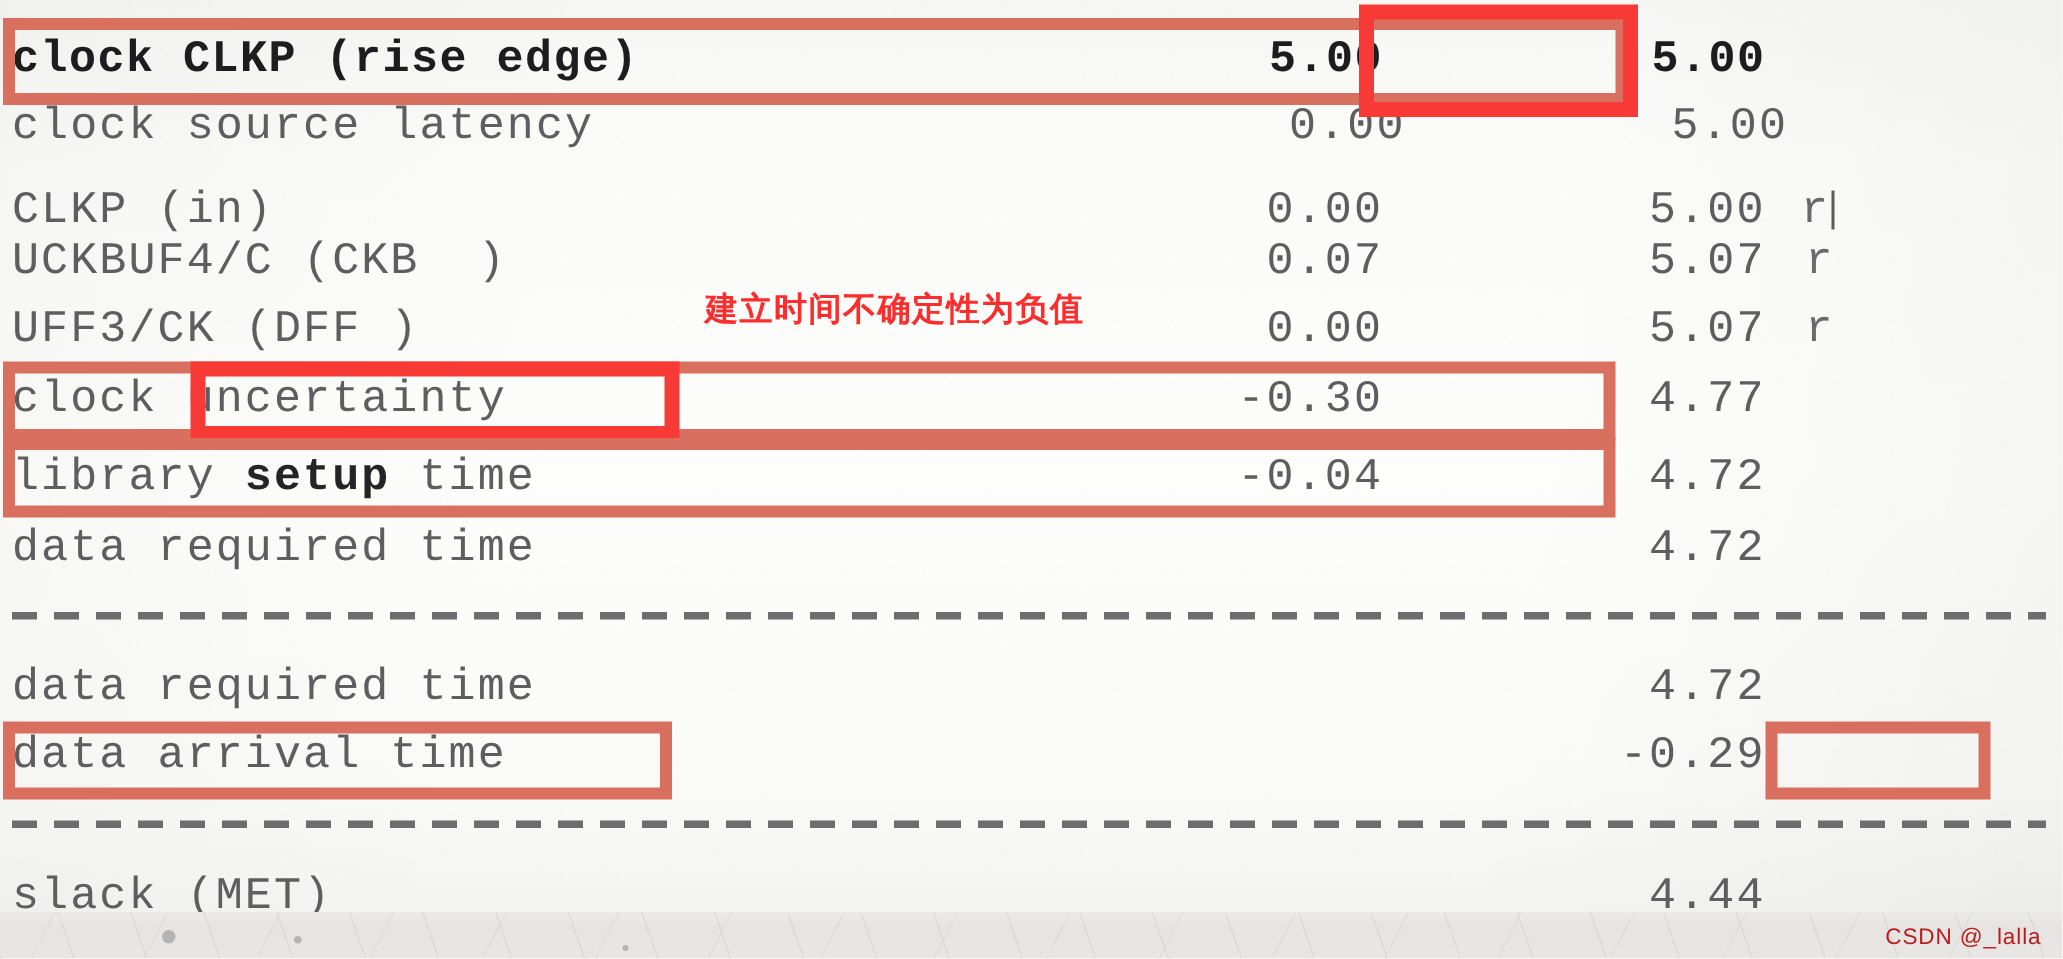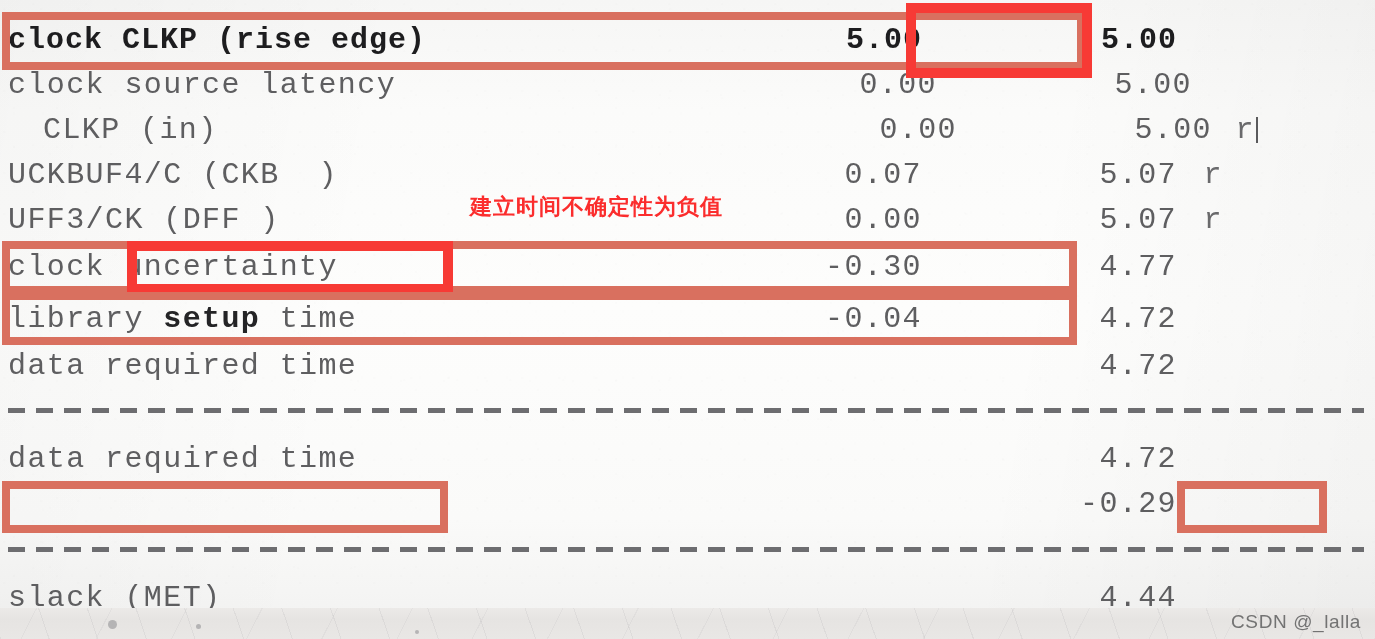--- a/index.html
+++ b/index.html
@@ -163,23 +163,23 @@
     letter-spacing: 1px;
     white-space: pre;
   }
 
   
   .watermark {
     position: absolute;
     right: 14px;
     bottom: 6px;
     font-family: "Liberation Sans", "DejaVu Sans", sans-serif;
-    font-size: 19px;
+    font-size: 15px;
     letter-spacing: .6px;
-    color: #737373;
+    color: #b91c1c;
     white-space: pre;
   }
 </style>
 </head>
 <body>
 
 <div id="stage">
 
   <div class="paper"></div>
   <div class="paper-noise"></div>
@@ -191,21 +191,21 @@
     <span class="cell-edge"></span>
   </div>
 
   <div class="row" style="top:63px;padding-left:15px;">
     <span class="cell-label">clock source latency</span>
     <span class="cell-incr">0.00</span>
     <span class="cell-path">5.00</span>
     <span class="cell-edge"></span>
   </div>
 
-  <div class="row" style="top:108px;margin-left:35px;">
+  <div class="row" style="top:119px;">
     <span class="cell-label">CLKP (in)</span>
     <span class="cell-incr">0.00</span>
     <span class="cell-path">5.00</span>
     <span class="cell-edge"><span>r</span><i class="caret"></i></span>
   </div>
 
   <div class="row" style="top:153px;">
     <span class="cell-label">UCKBUF4/C (CKB  )</span>
     <span class="cell-incr">0.07</span>
     <span class="cell-path">5.07</span>
@@ -243,20 +243,21 @@
   <div class="dash-rule" style="top:408px; width:1356px;"></div>
 
   <div class="row" style="top:437px;">
     <span class="cell-label">data required time</span>
     <span class="cell-incr"></span>
     <span class="cell-path">4.72</span>
     <span class="cell-edge"></span>
   </div>
 
   <div class="row" style="top:482px;">
+    <span class="cell-label">data arrival time</span>
     <span class="cell-incr"></span>
     <span class="cell-path">-0.29</span>
     <span class="cell-edge"></span>
   </div>
 
   <div class="dash-rule" style="top:547px; width:1356px;"></div>
 
   <div class="row" style="top:576px;">
     <span class="cell-label">slack (MET)</span>
     <span class="cell-incr"></span>

